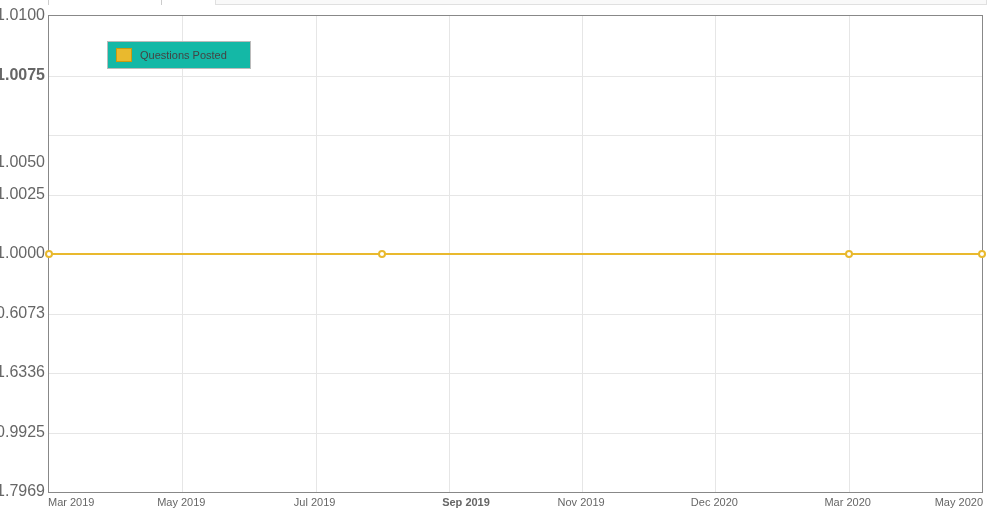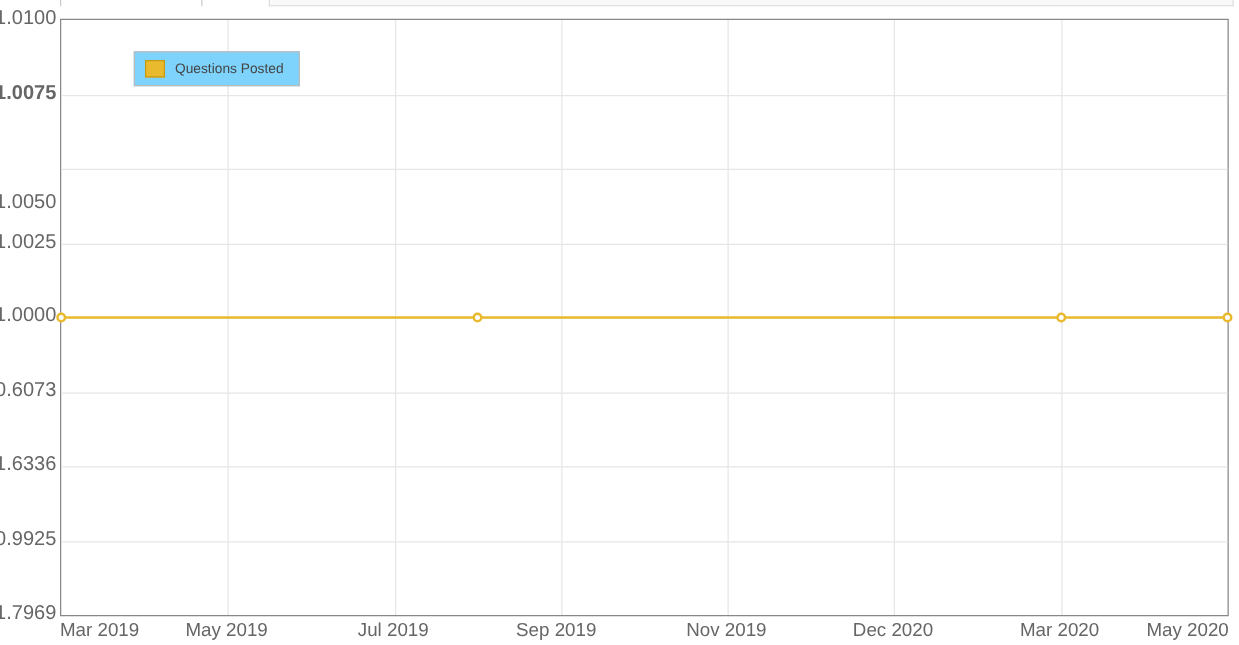--- a/index.html
+++ b/index.html
@@ -69,32 +69,32 @@
     white-space: nowrap;
     font-size: 16px;
     color: #666;
   }
   .x-tick {
     position: absolute;
     top: 496px;
     transform: translateX(-50%);
     text-align: left;
     white-space: nowrap;
-    font-size: 15px;
+    font-size: 11px;
     color: #666;
   }
   .x-tick.edge-left { transform: translateX(0); }
   .x-tick.edge-right { transform: translateX(-100%); }
   .legend {
     position: absolute;
     left: 58px;
     top: 25px;
     border: 1px solid #bbb;
-    background: #7dd3fc;
-    padding: 6px 12px 6px 8px;
+    background: #14b8a6;
+    padding: 6px 23px 6px 8px;
     display: flex;
     align-items: center;
     gap: 8px;
     font-size: 11px;
     color: #444;
   }
   .legend-swatch {
     width: 14px;
     height: 12px;
     background: #e9b92e;
@@ -162,18 +162,18 @@
   <div class="y-tick" style="top:193.5px;">1.0025</div>
   <div class="y-tick" style="top:253px;">1.0000</div>
   <div class="y-tick" style="top:312.5px;">0.6073</div>
   <div class="y-tick" style="top:372px;">1.6336</div>
   <div class="y-tick" style="top:431.5px;">0.9925</div>
   <div class="y-tick" style="top:491px;">1.7969</div>
 
   <div class="x-tick edge-left" style="left:48px;">Mar 2019</div>
   <div class="x-tick" style="left:181.3px;">May 2019</div>
   <div class="x-tick" style="left:314.6px;">Jul 2019</div>
-  <div class="x-tick" style="left:445px;">Sep 2019</div>
+  <div class="x-tick" style="left:466px;font-weight:bold;">Sep 2019</div>
   <div class="x-tick" style="left:581.1px;">Nov 2019</div>
   <div class="x-tick" style="left:714.4px;">Dec 2020</div>
   <div class="x-tick" style="left:847.7px;">Mar 2020</div>
   <div class="x-tick edge-right" style="left:983px;">May 2020</div>
 </div>
 
 </body></html>

